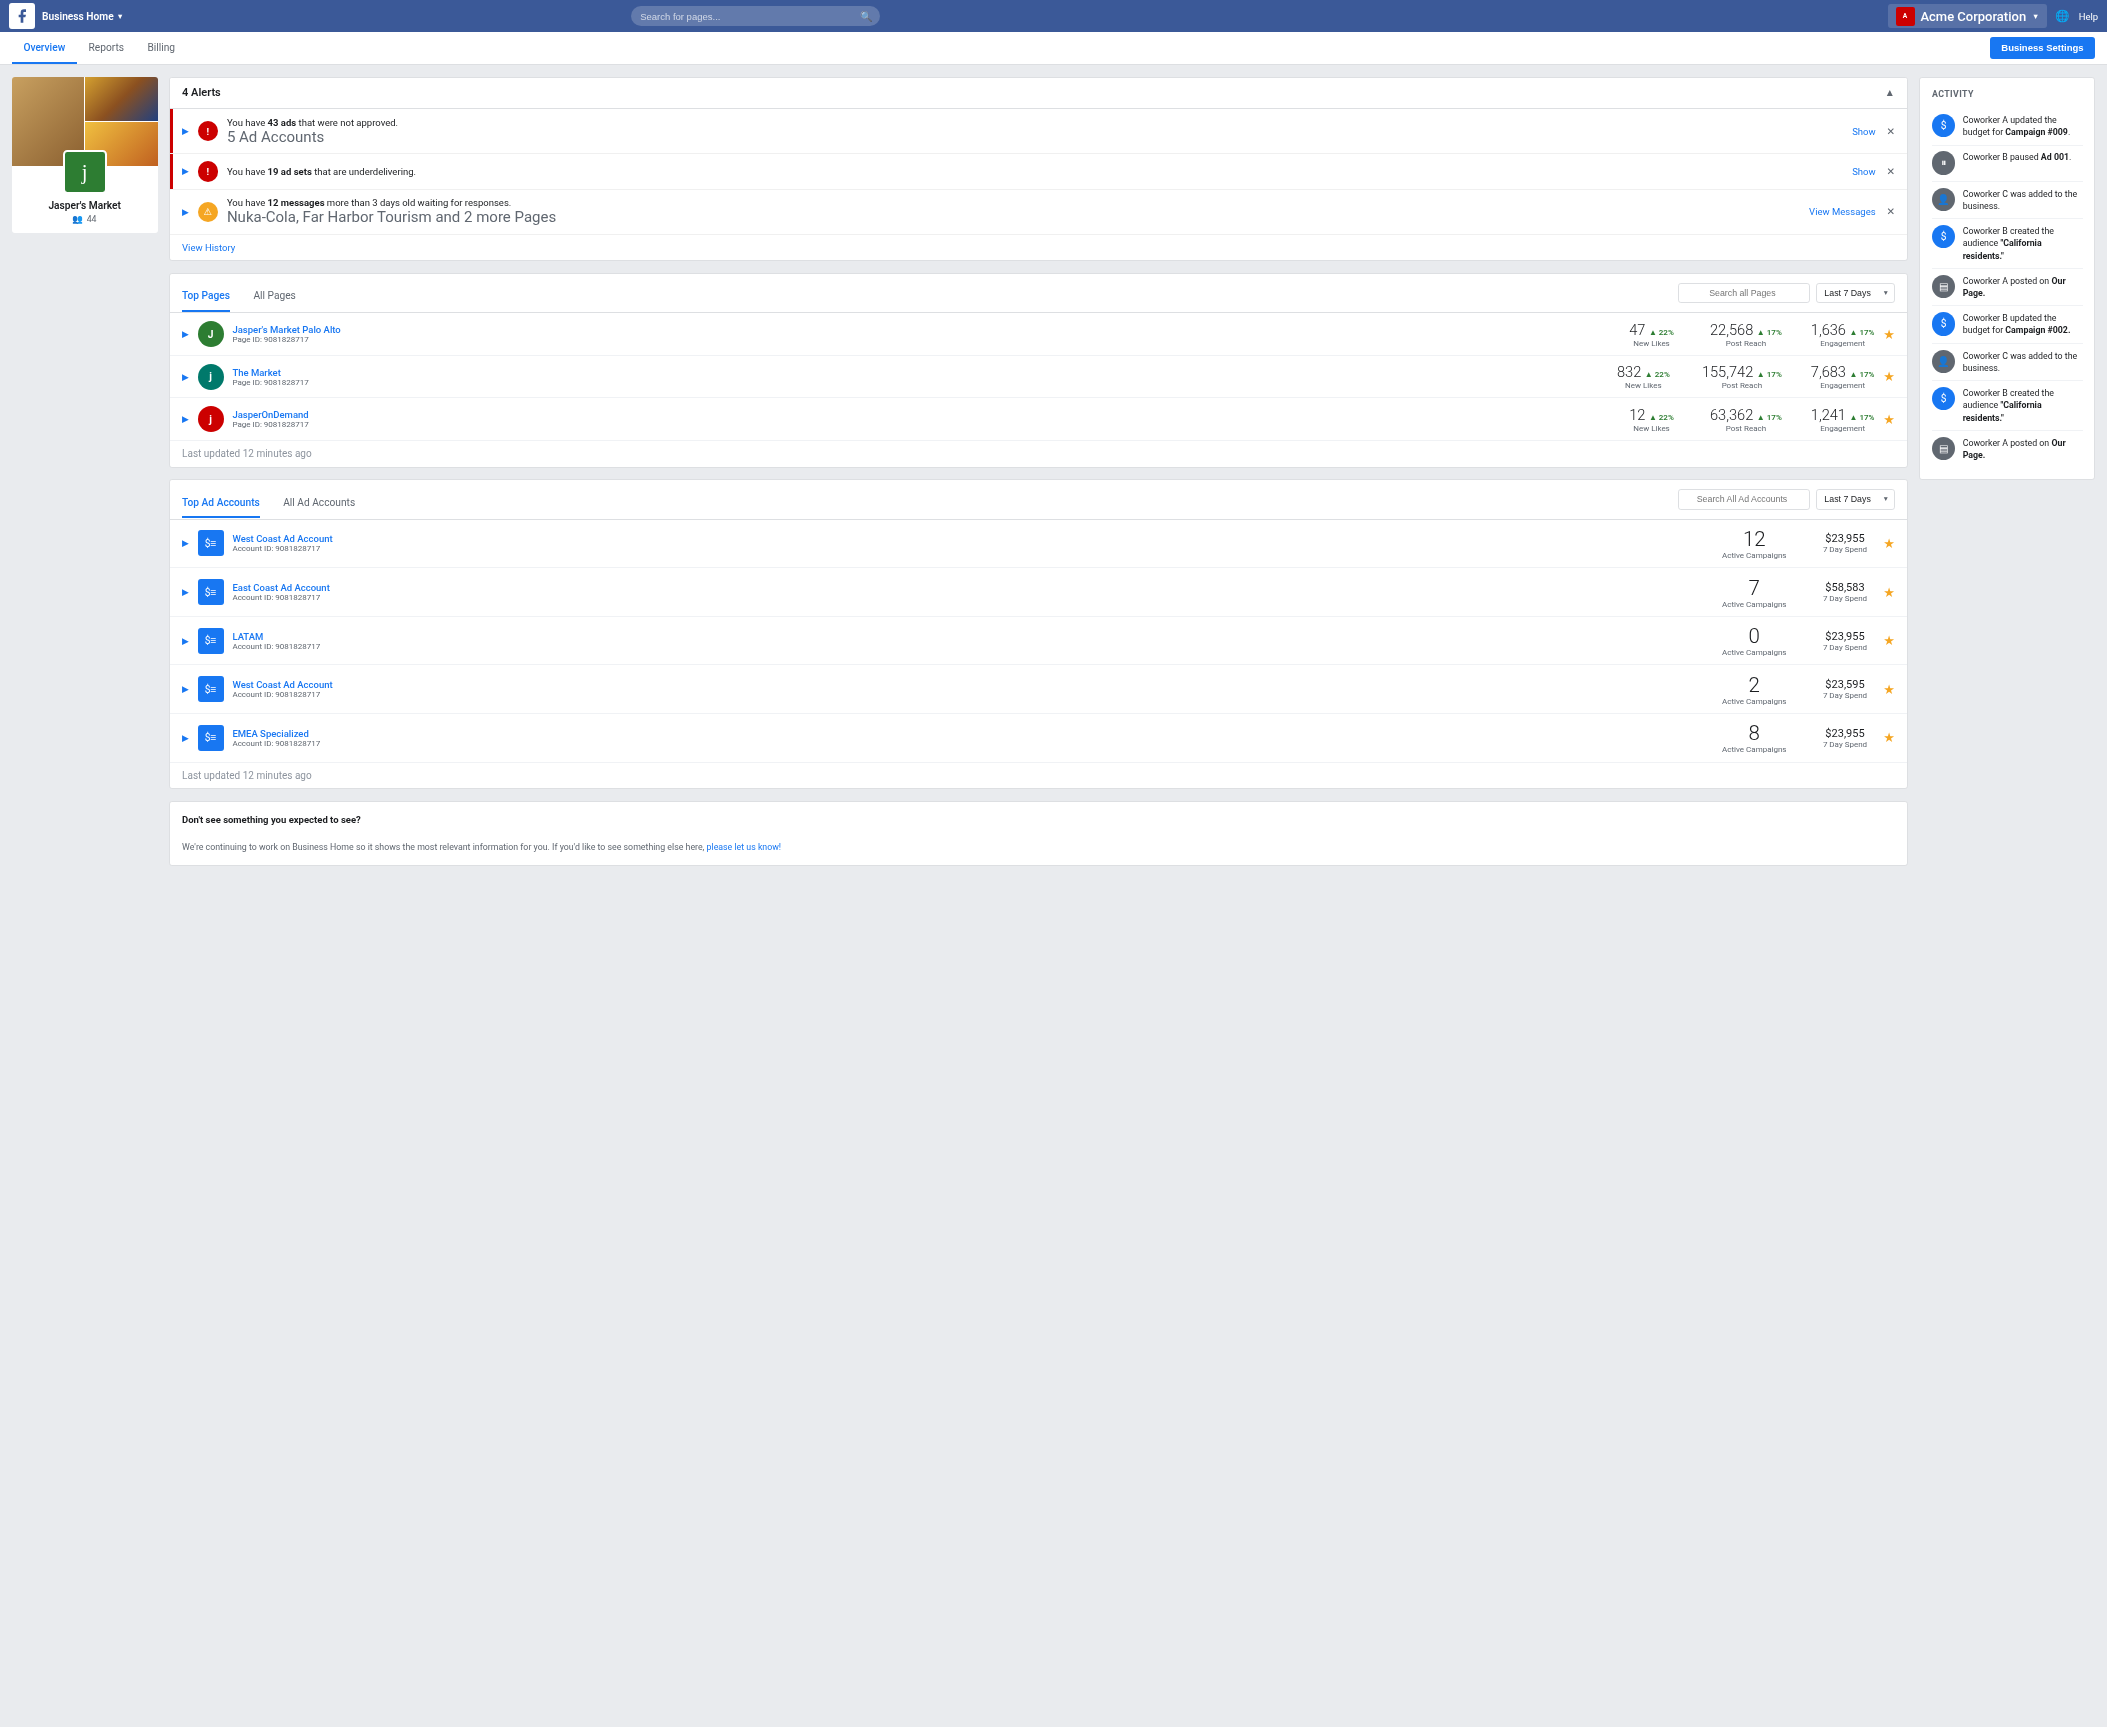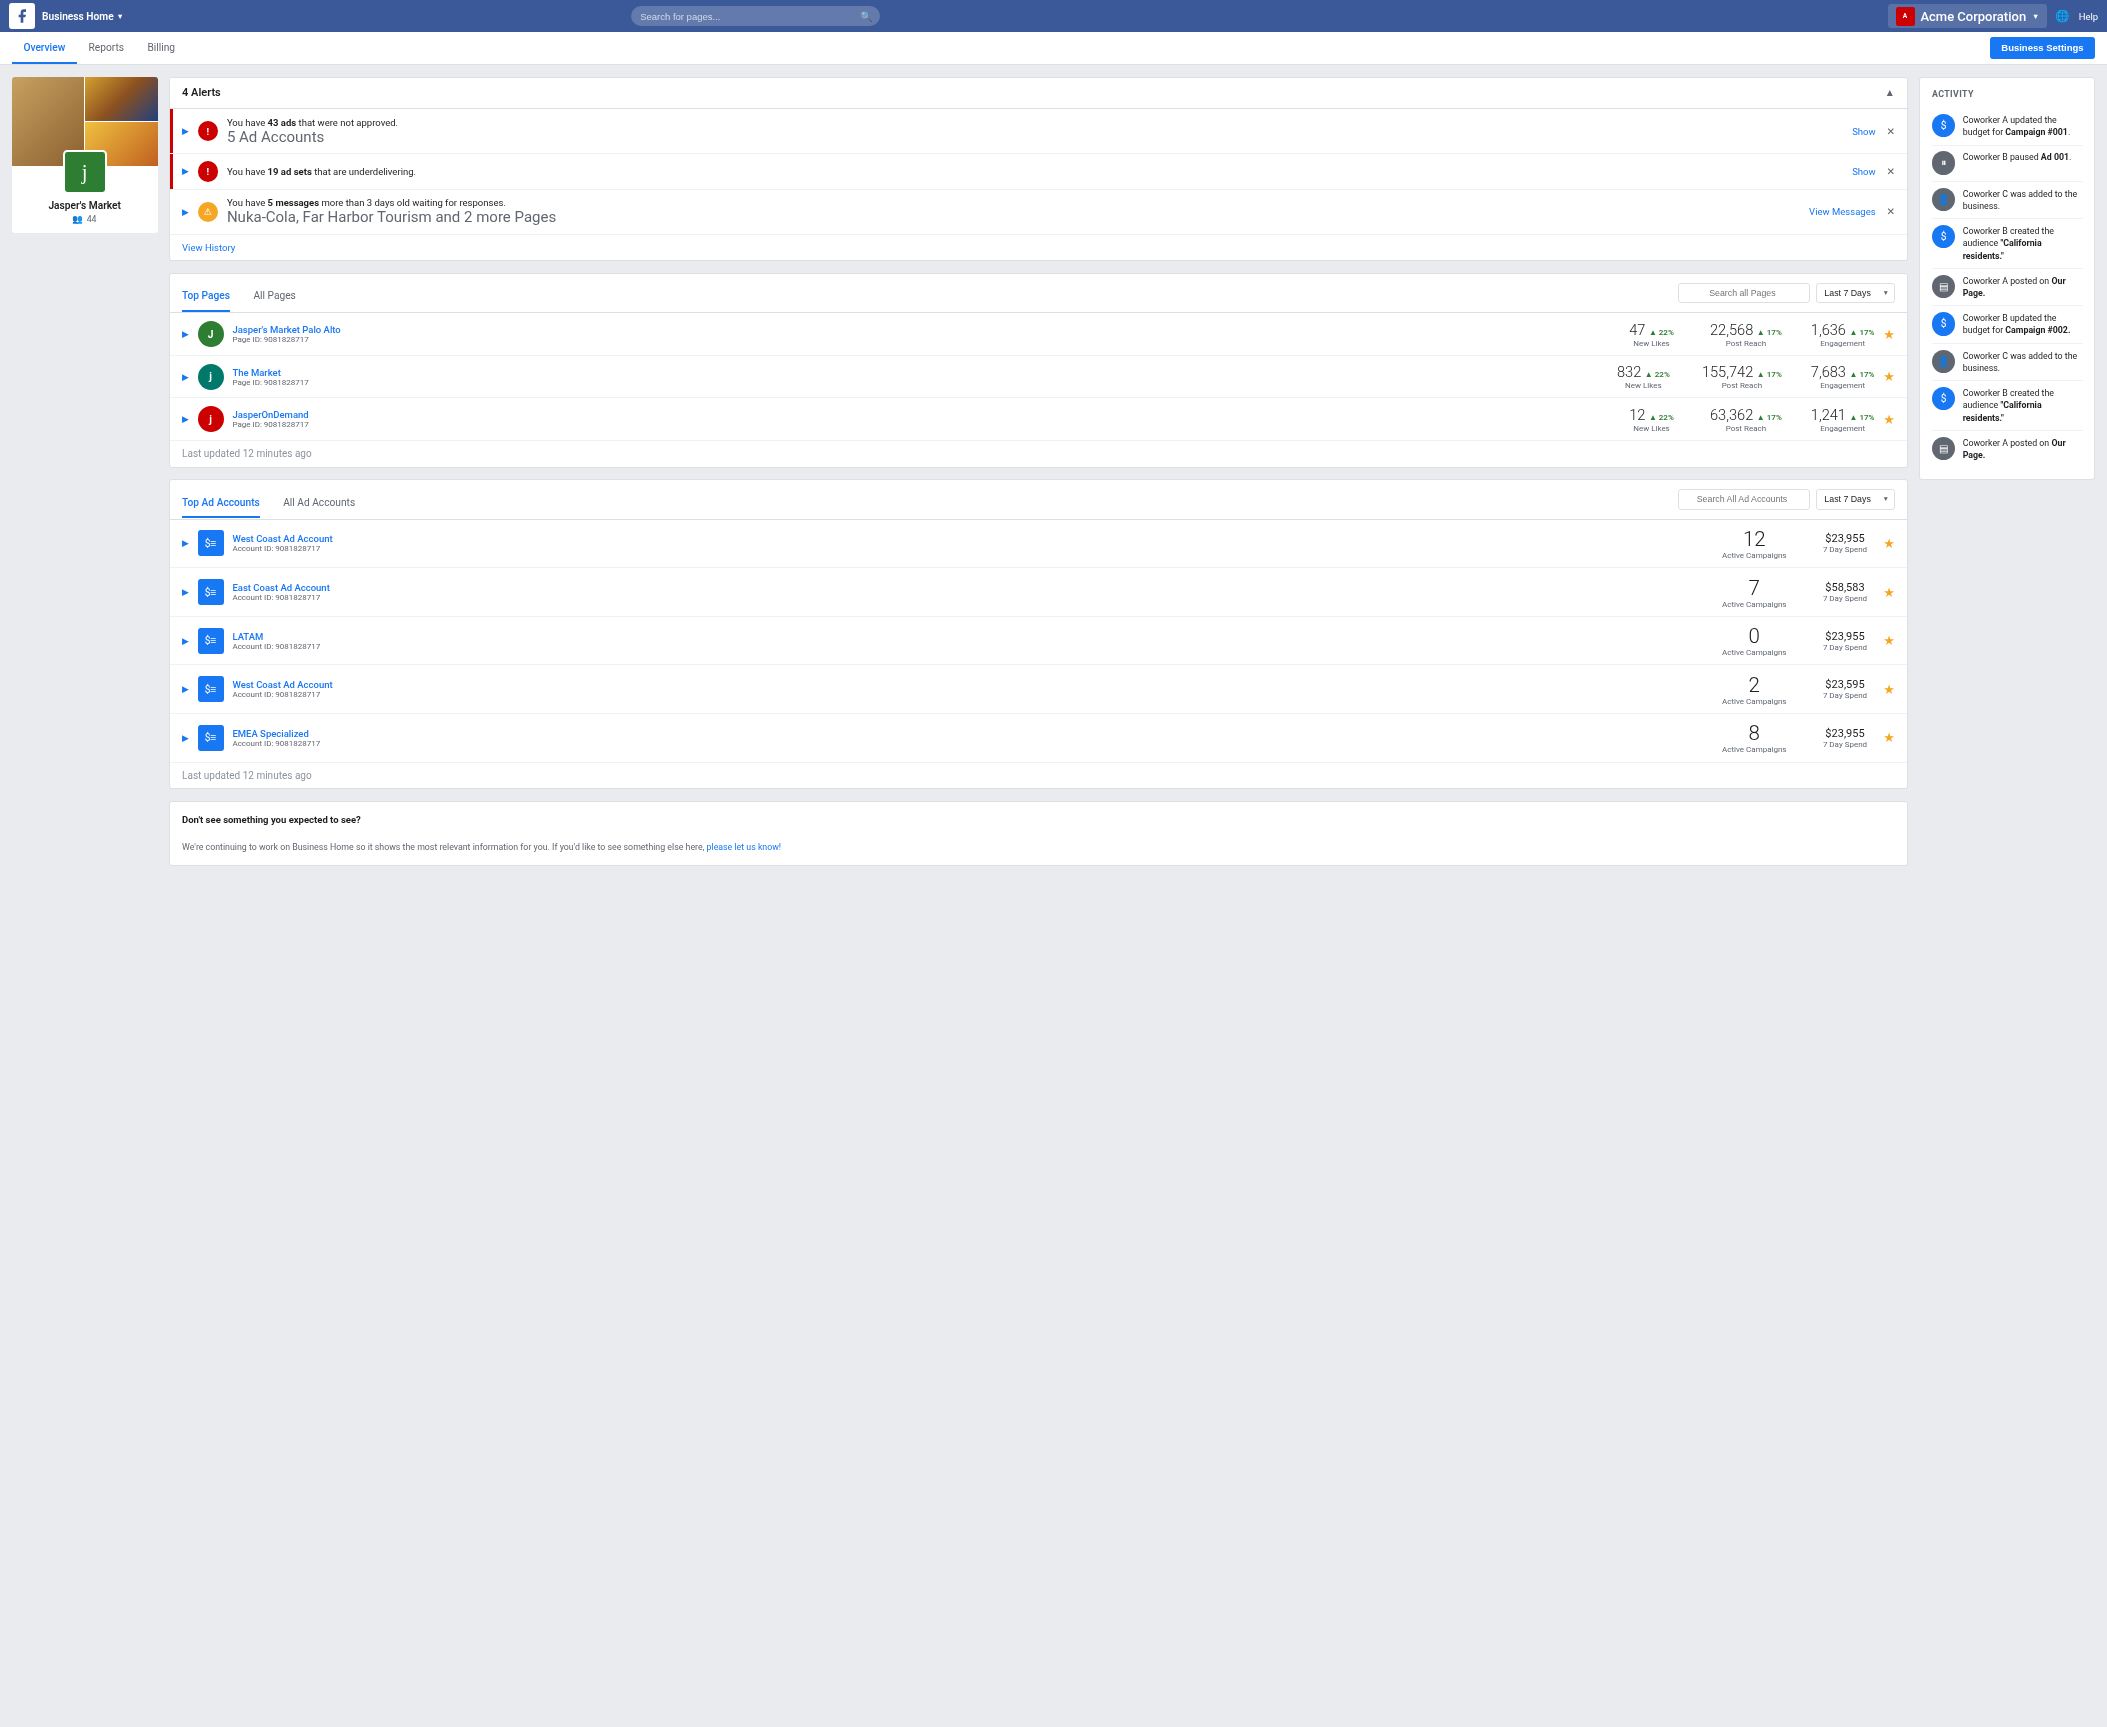--- a/index.html
+++ b/index.html
@@ -203,21 +203,21 @@
         <div class="alert-text">
           You have <strong>19 ad sets</strong> that are underdelivering.
         </div>
         <a class="alert-show">Show</a>
         <span class="alert-close">✕</span>
       </div>
       <div class="alert-row">
         <span class="alert-chevron">▶</span>
         <div class="alert-icon-orange">⚠</div>
         <div class="alert-text">
-          You have <strong>5 messages</strong> more than 3 days old waiting for responses.
+          You have <strong>12 messages</strong> more than 3 days old waiting for responses.
           <div class="alert-sub">Nuka-Cola, Far Harbor Tourism and 2 more Pages</div>
         </div>
         <a class="alert-show">View Messages</a>
         <span class="alert-close">✕</span>
       </div>
       <div class="view-history">
         <a class="view-history-link">View History</a>
       </div>
     </div>
 
@@ -446,21 +446,21 @@
     </div>
 
   </div>
 
   <div class="right-col">
     <div class="activity-panel">
       <div class="activity-title">ACTIVITY</div>
 
       <div class="activity-item">
         <div class="act-icon blue">$</div>
-        <div class="act-text">Coworker A updated the budget for <strong>Campaign #001</strong>.</div>
+        <div class="act-text">Coworker A updated the budget for <strong>Campaign #009</strong>.</div>
       </div>
       <div class="activity-item">
         <div class="act-icon gray">⏸</div>
         <div class="act-text">Coworker B paused <strong>Ad 001</strong>.</div>
       </div>
       <div class="activity-item">
         <div class="act-icon gray">👤</div>
         <div class="act-text">Coworker C was added to the business.</div>
       </div>
       <div class="activity-item">

